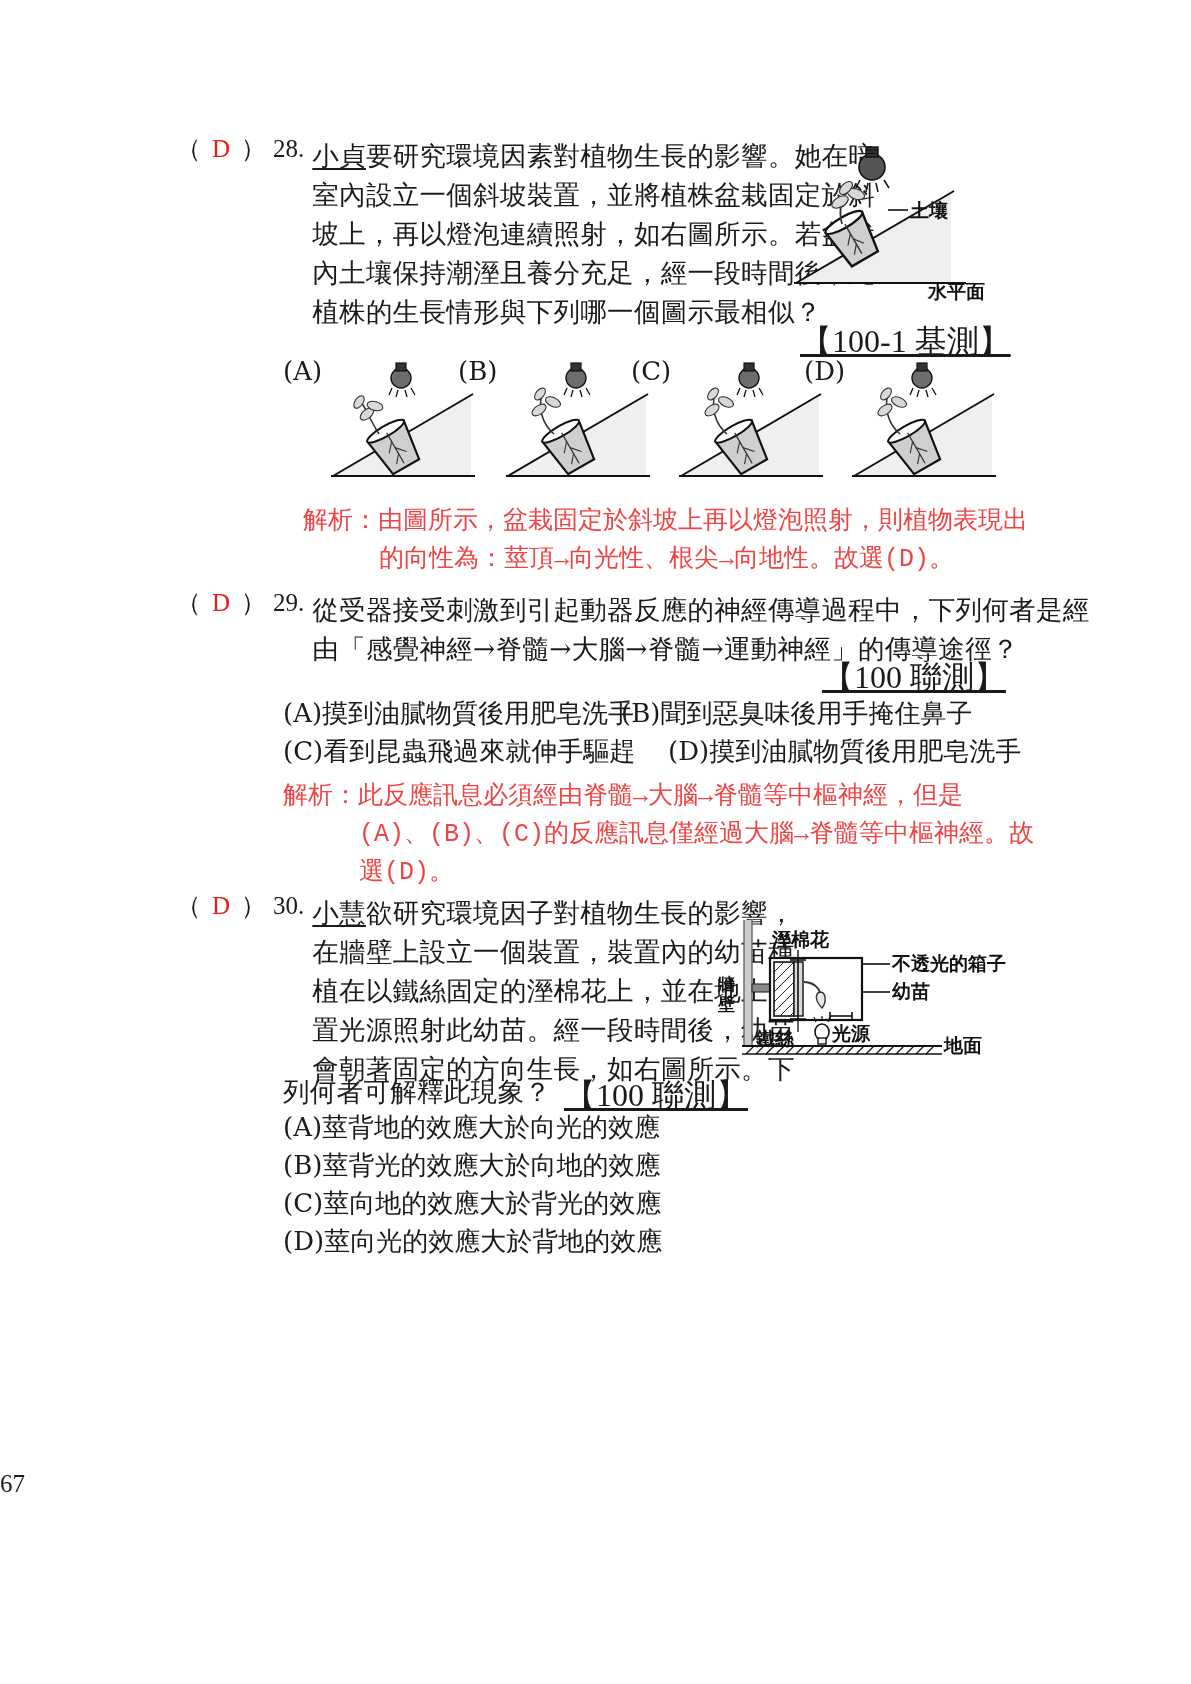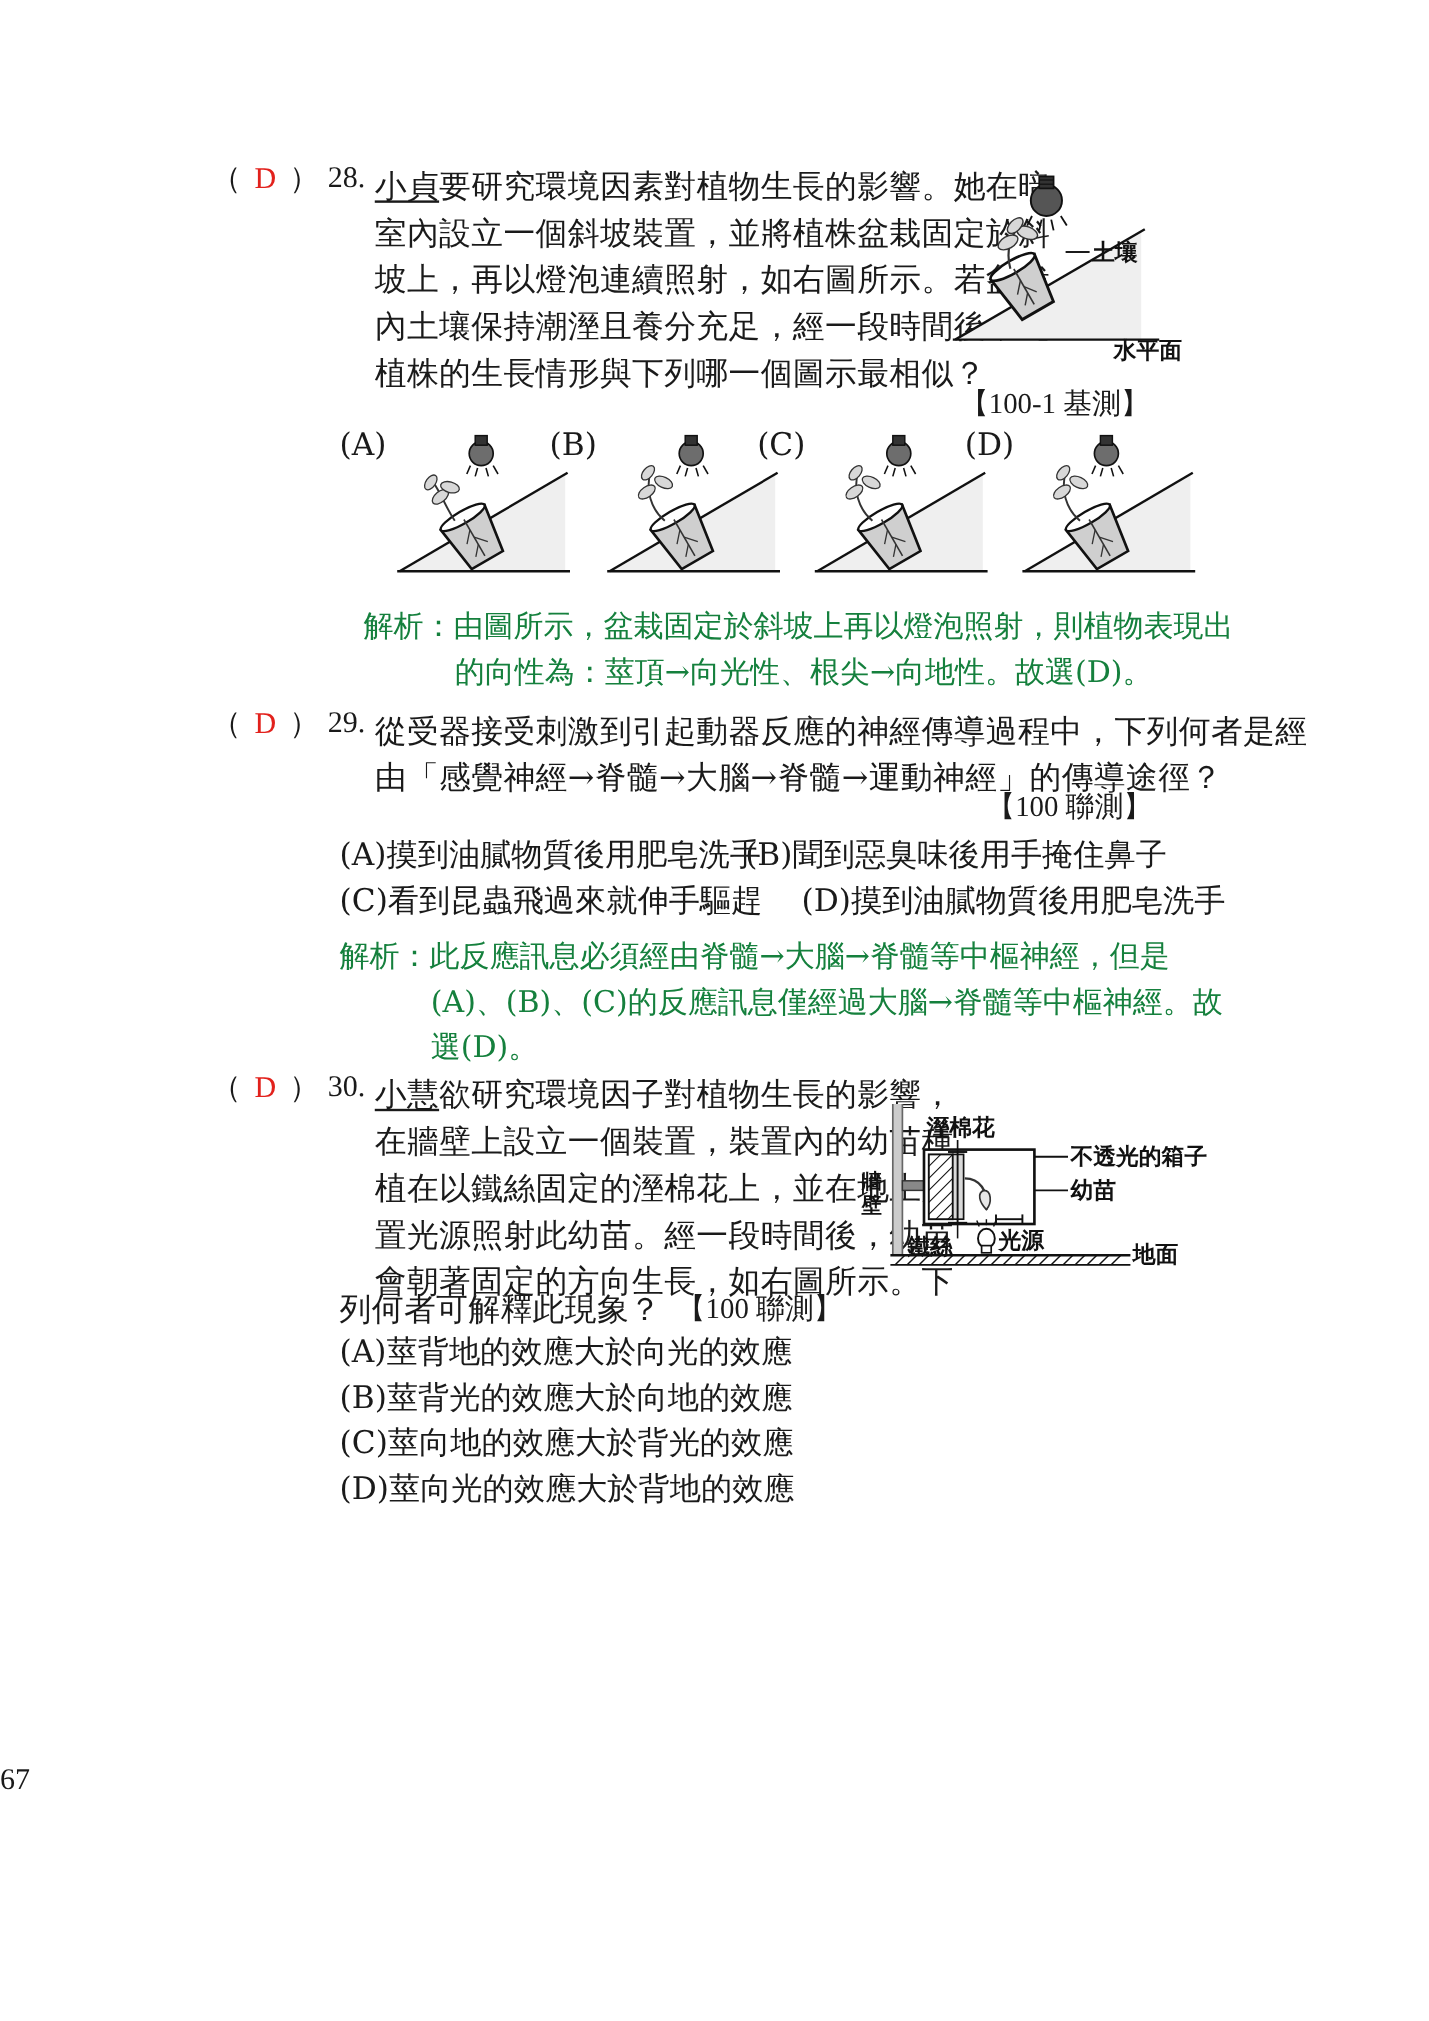--- a/index.html
+++ b/index.html
@@ -50,35 +50,37 @@
   }
   .q-body {
     font-size: 26.5px;
     line-height: 39px;
     letter-spacing: 0.3px;
   }
   .q-line { white-space: nowrap; }
   .u-name { text-decoration: underline; text-underline-offset: 3px; }
 
   .src-tag {
-    font-size: 24px;
+    font-size: 32px;
     font-family: "Liberation Serif", serif;
     white-space: nowrap;
+    text-decoration: underline;
   }
 
   .opt-line {
     font-size: 26px;
     line-height: 38px;
     white-space: nowrap;
   }
 
   .explain {
-    color: #15803d;
+    color: #ef4444;
     font-size: 25px;
     line-height: 38px;
+    font-family: Liberation Mono, monospace;
   }
   .explain .ex-line { white-space: nowrap; }
   .ex-indent { padding-left: 76px; }
 
   .page-no {
     position: absolute;
     left: 0; right: 0;
     text-align: left;
     font-size: 25px;
     font-family: "Liberation Serif", serif;

